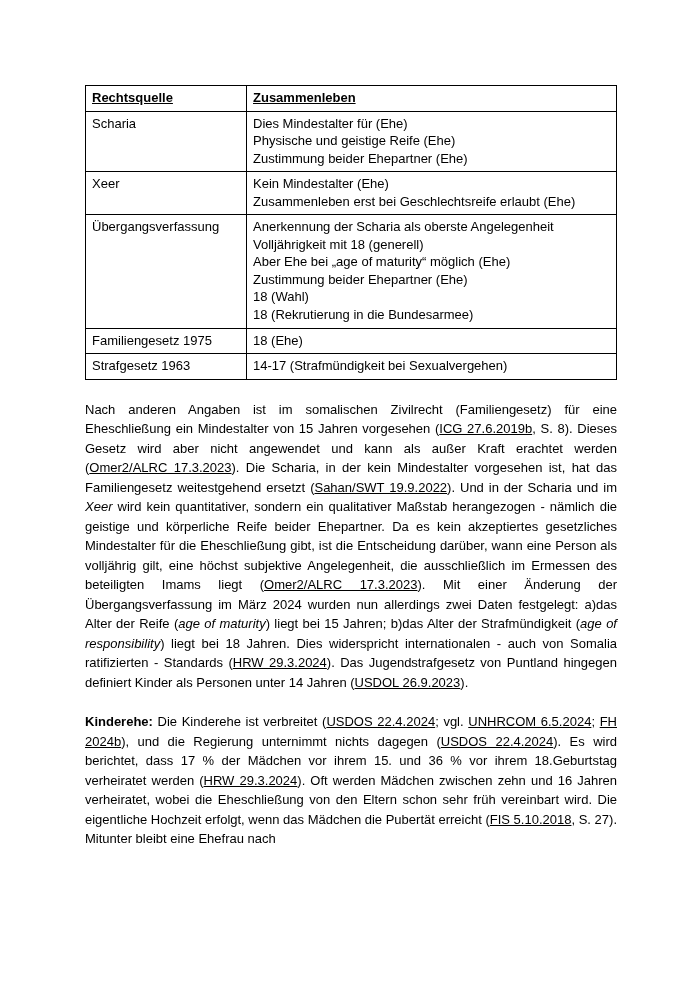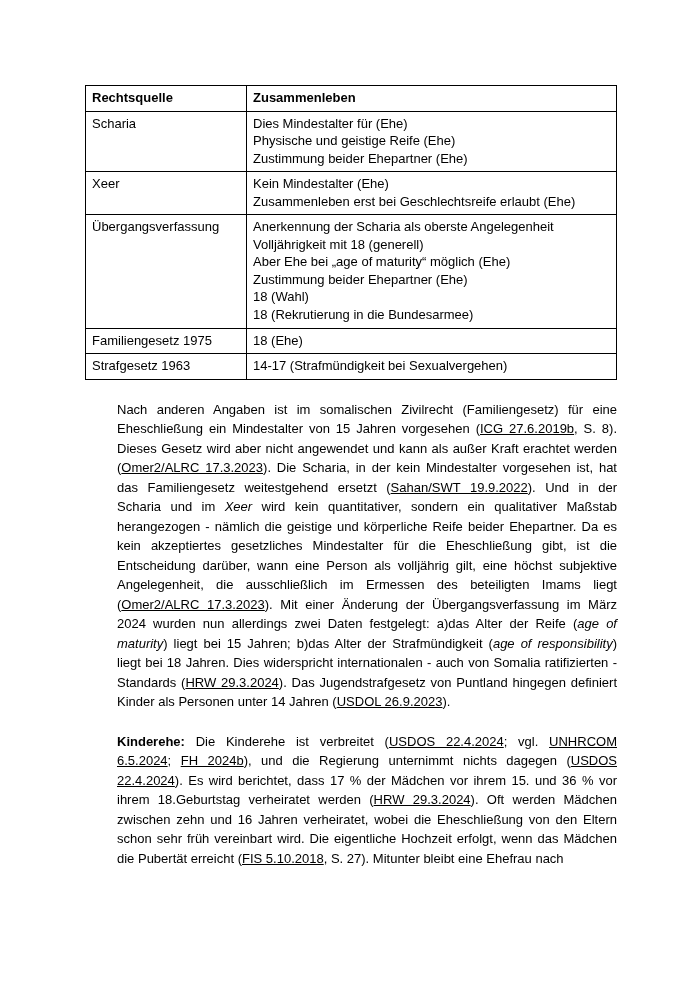--- a/index.html
+++ b/index.html
@@ -7,27 +7,27 @@
     width: 700px; height: 990px;
     background: #ffffff;
     color: #000000;
     font-family: "Liberation Sans", "DejaVu Sans", sans-serif;
   }
   .page { position: relative; width: 700px; height: 990px; overflow: hidden; background: #ffffff; }
   .content { position: absolute; left: 85px; top: 85px; width: 532px; }
 
   table.law { border-collapse: collapse; width: 100%; font-size: 13px; line-height: 1.35; table-layout: fixed; }
   .law th, .law td { border: 1px solid #000; padding: 3px 6px 4px 6px; vertical-align: top; text-align: left; }
-  .law th { font-weight: bold; }
+  .law th { font-weight: bold; text-decoration: underline; }
   .law th.col-source, .law td.col-source { width: 148px; }
 
   .caption { margin-top: 25px; text-align: center; font-size: 12px; }
   .caption .link, .seg-link { color: #000; text-decoration: underline; cursor: pointer; }
 
-  .paras { margin-top: 10px; margin-left: 32px; }
+  .paras { margin-top: 10px; }
   p.body-para { font-size: 13px; line-height: 19.5px; text-align: justify; margin: 20px 0 0 0; }
   .seg-italic { font-style: italic; }
   .seg-bold { font-weight: bold; }
 
   .pageno { position: absolute; left: 0; right: 0; bottom: 46px; text-align: center; font-size: 13px; }
 </style>
 </head>
 <body>
 
 <div class="page">

